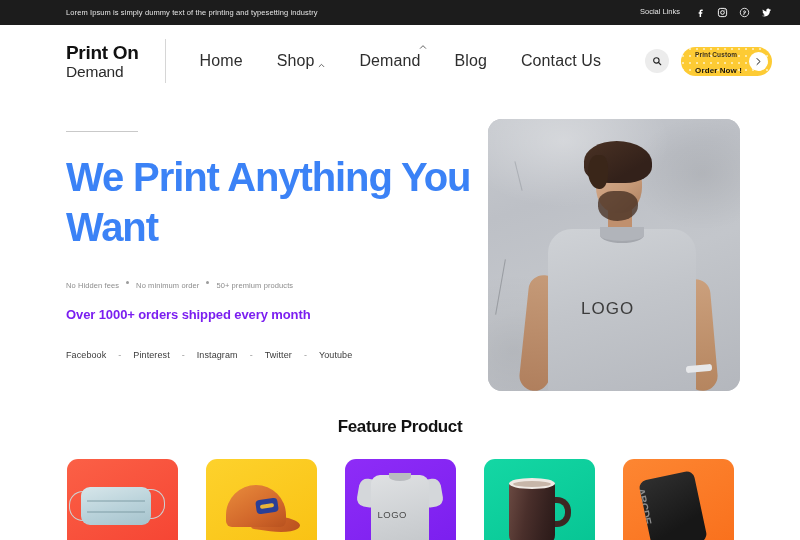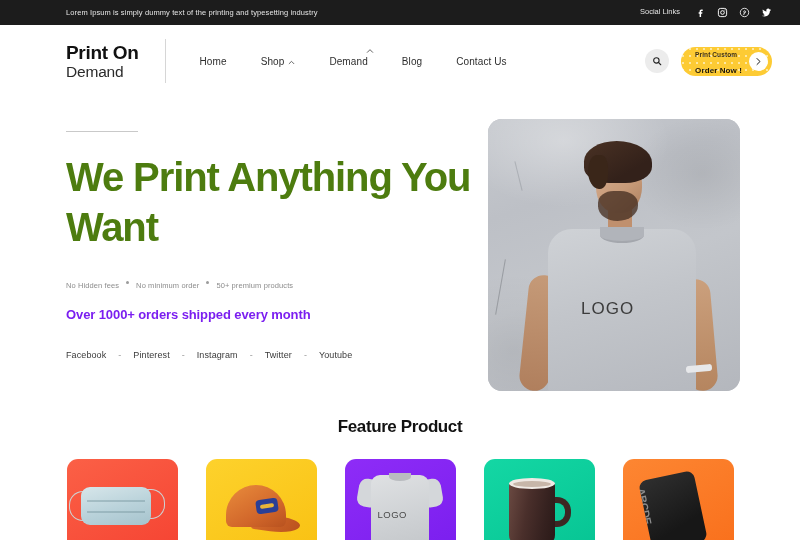--- a/index.html
+++ b/index.html
@@ -74,21 +74,21 @@
     height: 44px;
     background: #d6d6d6;
     margin-right: 34px;
   }
   .nav {
     display: flex;
     align-items: center;
     gap: 34px;
   }
   .nav-item {
-    font-size: 10px;
+    font-size: 16px;
     color: #2e2e2e;
     letter-spacing: .1px;
     position: relative;
     display: flex;
     align-items: flex-end;
     gap: 4px;
     cursor: pointer;
     white-space: nowrap;
   }
   .chev-inline {
@@ -164,21 +164,21 @@
   .eyebrow-rule {
     width: 72px;
     height: 1px;
     background: #c9c9c9;
     margin: 8px 0 0 0;
   }
   .hero-title {
     margin-top: 20px;
     font-size: 40px;
     font-weight: bold;
-    color: #4d7c0f;
+    color: #3b82f6;
     line-height: 1.26;
     letter-spacing: -1.1px;
   }
   .hero-meta {
     margin-top: 28px;
     font-size: 7.5px;
     color: #8d8d8d;
     display: flex;
     align-items: flex-start;
     gap: 7px;

